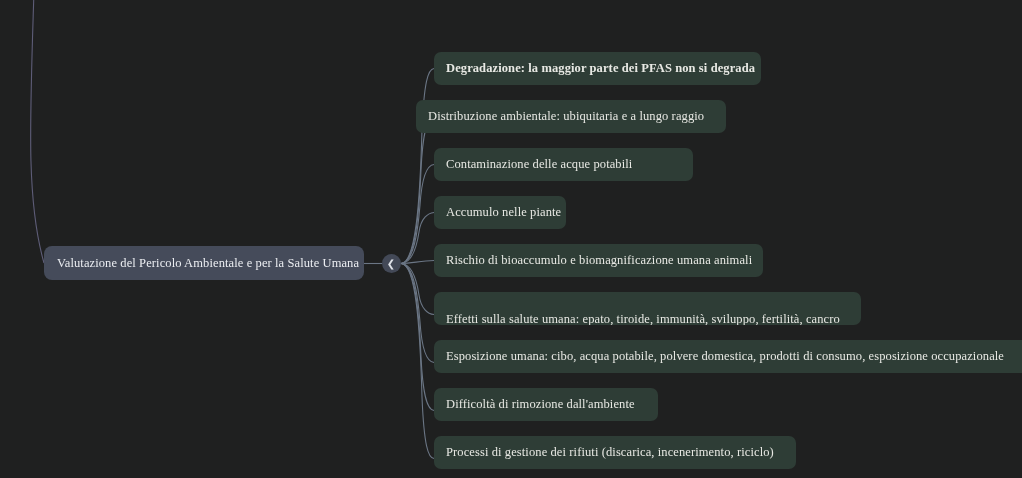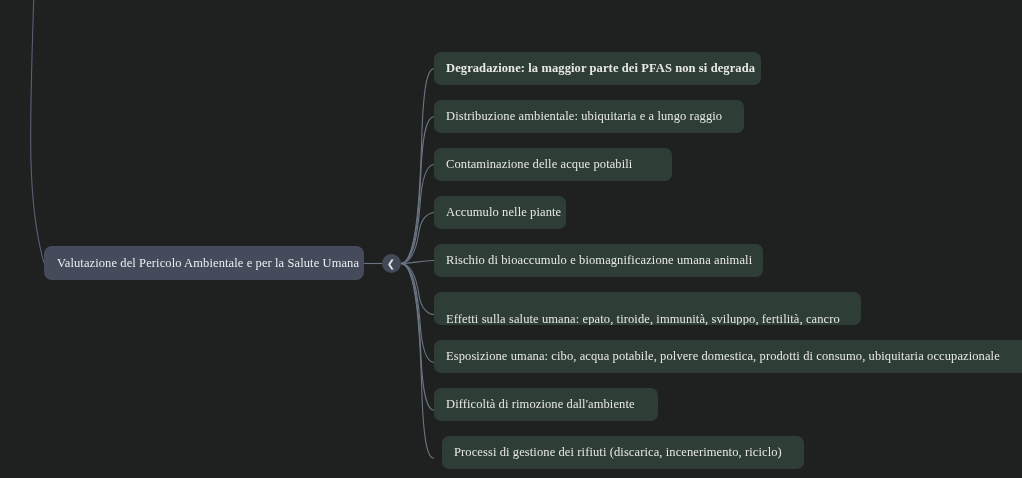--- a/index.html
+++ b/index.html
@@ -118,45 +118,45 @@
   </div>
 
   <div id="collapse-toggle">
     <span class="chev">❮</span>
   </div>
 
   <div class="node child-node" style="left:434px; top:52px; width:327px;font-weight:bold;">
     <span class="node-label">Degradazione: la maggior parte dei PFAS non si degrada</span>
   </div>
 
-  <div class="node child-node" style="left:434px; top:100px; width:310px;text-align:center;">
+  <div class="node child-node" style="left:416px; top:100px; width:310px;text-align:center;">
     <span class="node-label">Distribuzione ambientale: ubiquitaria e a lungo raggio</span>
   </div>
 
-  <div class="node child-node" style="left:434px; top:148px; width:238px;">
+  <div class="node child-node" style="left:434px; top:148px; width:259px;">
     <span class="node-label">Contaminazione delle acque potabili</span>
   </div>
 
   <div class="node child-node" style="left:434px; top:196px; width:132px;">
     <span class="node-label">Accumulo nelle piante</span>
   </div>
 
   <div class="node child-node" style="left:434px; top:244px; width:329px;">
     <span class="node-label">Rischio di bioaccumulo e biomagnificazione umana animali</span>
   </div>
 
   <div class="node child-node" style="left:434px; top:292px; width:427px;align-items:flex-end;">
     <span class="node-label">Effetti sulla salute umana: epato, tiroide, immunità, sviluppo, fertilità, cancro</span>
   </div>
 
   <div class="node child-node" style="left:434px; top:340px; width:600px;">
-    <span class="node-label">Esposizione umana: cibo, acqua potabile, polvere domestica, prodotti di consumo, ubiquitaria occupazionale</span>
+    <span class="node-label">Esposizione umana: cibo, acqua potabile, polvere domestica, prodotti di consumo, esposizione occupazionale</span>
   </div>
 
   <div class="node child-node" style="left:434px; top:388px; width:224px;">
     <span class="node-label">Difficoltà di rimozione dall'ambiente</span>
   </div>
 
-  <div class="node child-node" style="left:434px; top:436px; width:362px;margin-left:8px;">
+  <div class="node child-node" style="left:434px; top:436px; width:362px;">
     <span class="node-label">Processi di gestione dei rifiuti (discarica, incenerimento, riciclo)</span>
   </div>
 
 </div>
 
 </body></html>

